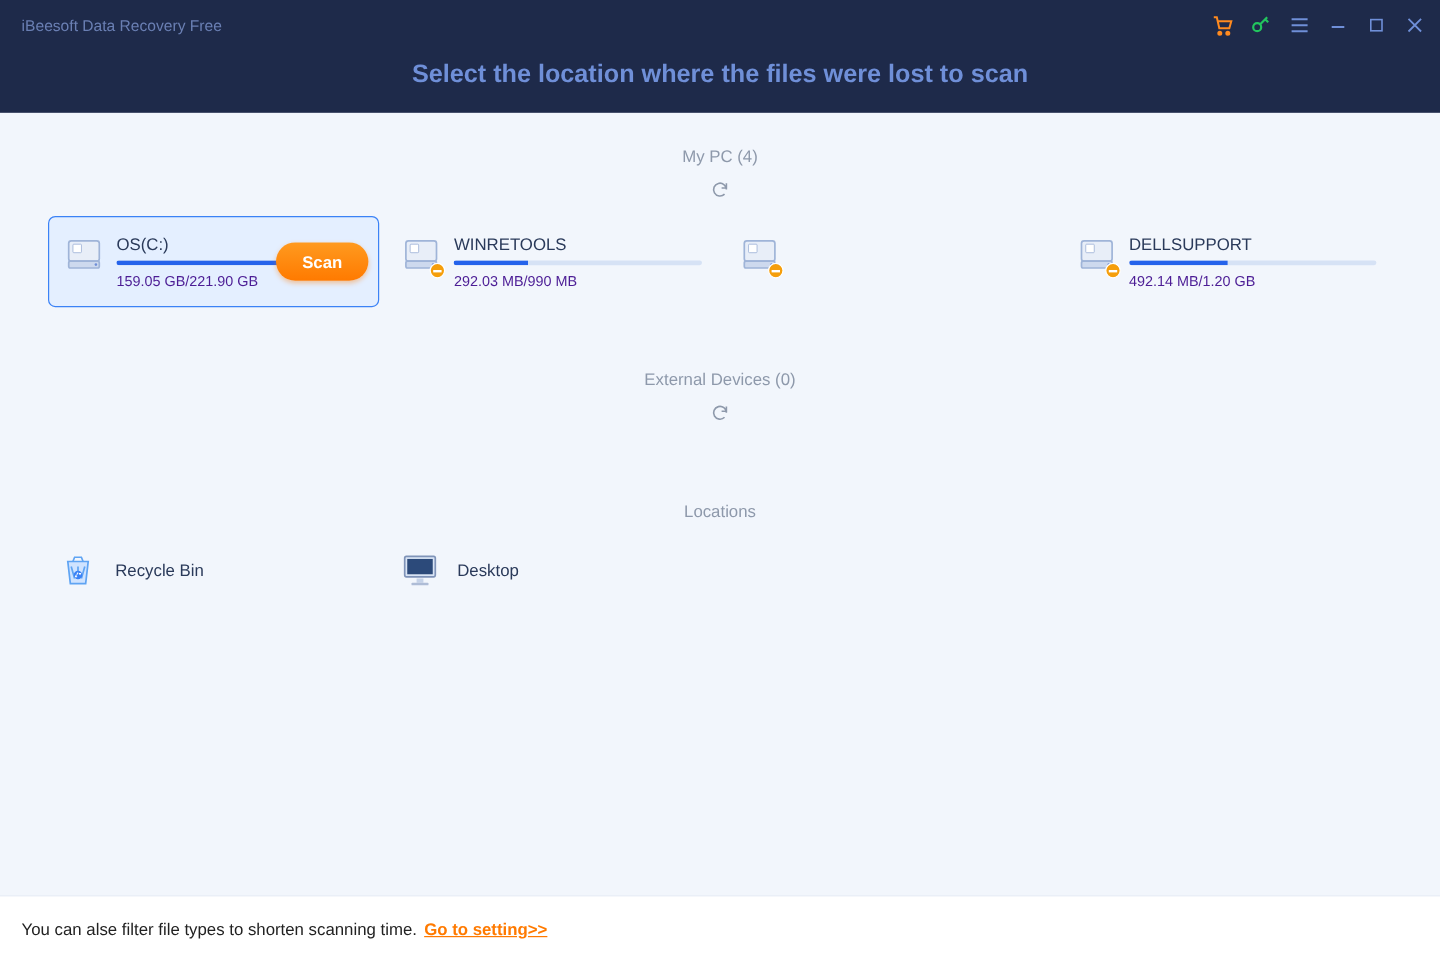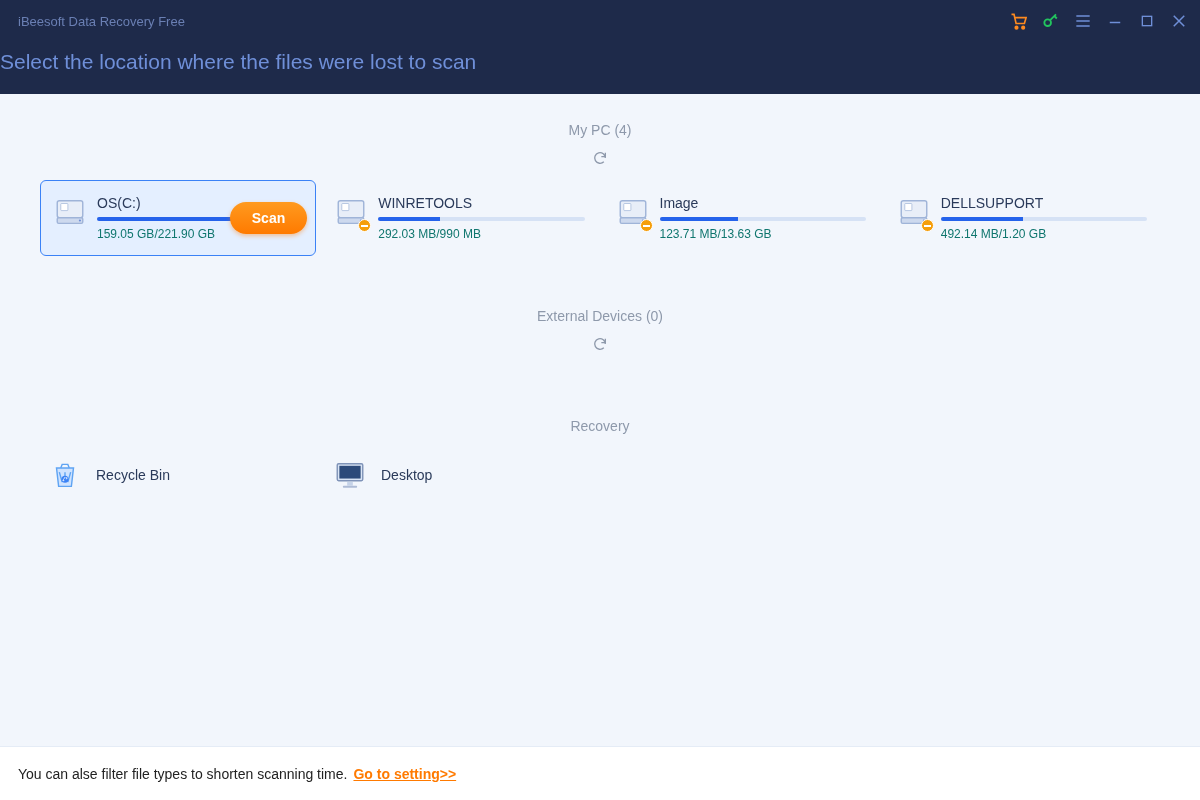--- a/index.html
+++ b/index.html
@@ -3,38 +3,38 @@
 <meta charset="utf-8">
 <style>
   * { box-sizing: border-box; margin: 0; padding: 0; }
   html, body { width: 1200px; height: 800px; font-family: "Segoe UI", Arial, sans-serif; background:#f2f6fc; overflow:hidden; }
   
   .titlebar { height: 94px; background:#1e2a4a; color:#8fa3d6; position:relative; }
   .titlebar .appname { position:absolute; top:14px; left:18px; font-size:13px; color:#6a7fb3; }
   .winctrls { position:absolute; top:10px; right:10px; display:flex; gap:10px; align-items:center; }
   .winctrls .ctrl { width:22px; height:22px; display:flex; align-items:center; justify-content:center; cursor:pointer; }
   .winctrls svg { display:block; }
-  .headline { position:absolute; left:0; right:0; top:50px; font-size:21px; font-weight:400; color:#6f8fd8; }
+  .headline { position:absolute; left:0; right:0; top:50px; text-align:center; font-size:21px; font-weight:700; color:#6f8fd8; }
   
   .body { padding: 28px 40px 0 40px; }
   .section-head { display:flex; align-items:center; gap:12px; color:#8e99ab; font-size:14px; margin-bottom:14px;flex-direction:column; }
   .refresh-ico { width:16px; height:16px; cursor:pointer; }
   
   .drive-row { display:grid; grid-template-columns: repeat(4, 1fr); gap:5px; }
   .drive { display:flex; align-items:flex-start; padding:14px 12px; border:1px solid transparent; border-radius:6px; position:relative; cursor:pointer; }
   .drive.selected { background:#e4efff; border:1px solid #3b82f6; }
   .drive .icon { width:34px; height:34px; flex:0 0 34px; margin-right:10px; position:relative; }
   .drive .icon svg { width:34px; height:34px; }
   .drive .badge { position:absolute; right:-3px; bottom:-3px; width:13px; height:13px; border-radius:50%; background:#f59e0b; border:1px solid #fff; display:flex; align-items:center; justify-content:center; }
   .drive .badge::after{ content:""; width:7px; height:2px; background:#fff; }
   .drive .meta { flex:1; min-width:0; }
   .drive .name { font-size:14px; color:#2a3a5a; font-weight:500; margin-bottom:6px; }
   .drive .bar { height:4px; background:#d6e2f5; border-radius:2px; overflow:hidden; margin-bottom:6px; }
   .drive .bar .fill { height:100%; background:#2563eb; }
-  .drive .size { font-size:12px; color:#0f766e; }
+  .drive .size { font-size:12px; color:#4c1d95; }
   .scan-btn { position:absolute; right:8px; top:50%; transform:translateY(-50%); background:linear-gradient(#ff9a1f,#ff7a00); color:#fff; font-size:14px; font-weight:600; padding:8px 22px; border:none; border-radius:18px; cursor:pointer; box-shadow:0 2px 4px rgba(255,122,0,.4); }
   .section-gap { height:52px; }
   
   .loc-row { display:grid; grid-template-columns: repeat(4, 1fr); gap:20px; margin-top:10px; }
   .loc { display:flex; align-items:center; gap:14px; padding:10px 8px; cursor:pointer; border-radius:6px; }
   .loc .licon { width:34px; height:34px; }
   .loc .lname { font-size:14px; color:#2a3a5a; }
   
   .footer { position:absolute; left:0; right:0; bottom:0; height:54px; border-top:1px solid #e5ecf6; background:#fff; display:flex; align-items:center; padding:0 18px; font-size:14px; color:#222; }
   .footer a { color:#ff7a00; text-decoration:underline; margin-left:6px; cursor:pointer;font-weight:bold; }
@@ -137,27 +137,20 @@
       <div class="drive">
     <div class="icon">
       <svg viewBox="0 0 48 48" fill="none">
   <rect x="6" y="8" width="36" height="24" rx="3" fill="#e8eef8" stroke="#9fb4d8" stroke-width="2"></rect>
   <rect x="6" y="32" width="36" height="8" rx="2" fill="#cdd9ee" stroke="#9fb4d8" stroke-width="2"></rect>
   <rect x="11" y="12" width="10" height="10" rx="1" fill="#fff" stroke="#9fb4d8"></rect>
   <circle cx="38" cy="36" r="1.5" fill="#6f8fd8"></circle>
 </svg>
       <div class="badge"></div>
     </div>
-    <div class="meta">
-      <div class="name">Image</div>
-      <div class="bar">
-            <div class="fill" style="width:38%"></div>
-          </div>
-      <div class="size">123.71 MB/13.63 GB</div>
-    </div>
 
   </div>
       <div class="drive">
     <div class="icon">
       <svg viewBox="0 0 48 48" fill="none">
   <rect x="6" y="8" width="36" height="24" rx="3" fill="#e8eef8" stroke="#9fb4d8" stroke-width="2"></rect>
   <rect x="6" y="32" width="36" height="8" rx="2" fill="#cdd9ee" stroke="#9fb4d8" stroke-width="2"></rect>
   <rect x="11" y="12" width="10" height="10" rx="1" fill="#fff" stroke="#9fb4d8"></rect>
   <circle cx="38" cy="36" r="1.5" fill="#6f8fd8"></circle>
 </svg>
@@ -181,21 +174,21 @@
     <span class="refresh-ico">
       <svg viewBox="0 0 24 24" width="16" height="16" fill="none" stroke="#8e99ab" stroke-width="2">
         <path d="M20 12a8 8 0 10-2.3 5.6M20 4v6h-6"></path>
       </svg>
     </span>
   </div>
 
   <div class="section-gap"></div>
 
   <div class="section-head">
-    <span>Recovery</span>
+    <span>Locations</span>
   </div>
 
   <div class="loc-row" id="loc-row">
       <div class="loc">
     <div class="licon"><svg viewBox="0 0 48 48">
             <path d="M12 14h24l-3 26H15z" fill="#cfe3ff" stroke="#5fa4f3" stroke-width="2"></path>
             <path d="M16 20l4 14M24 20v14M32 20l-4 14" stroke="#5fa4f3" stroke-width="2"></path>
             <path d="M18 14l2-5h8l2 5" fill="none" stroke="#5fa4f3" stroke-width="2"></path>
             <circle cx="24" cy="30" r="5" fill="#3b82f6"></circle>
             <path d="M22 30l-1 2h2M26 30l1-2h-2M24 27l-1.5 2.5" stroke="#fff" stroke-width="1.2" fill="none"></path>

